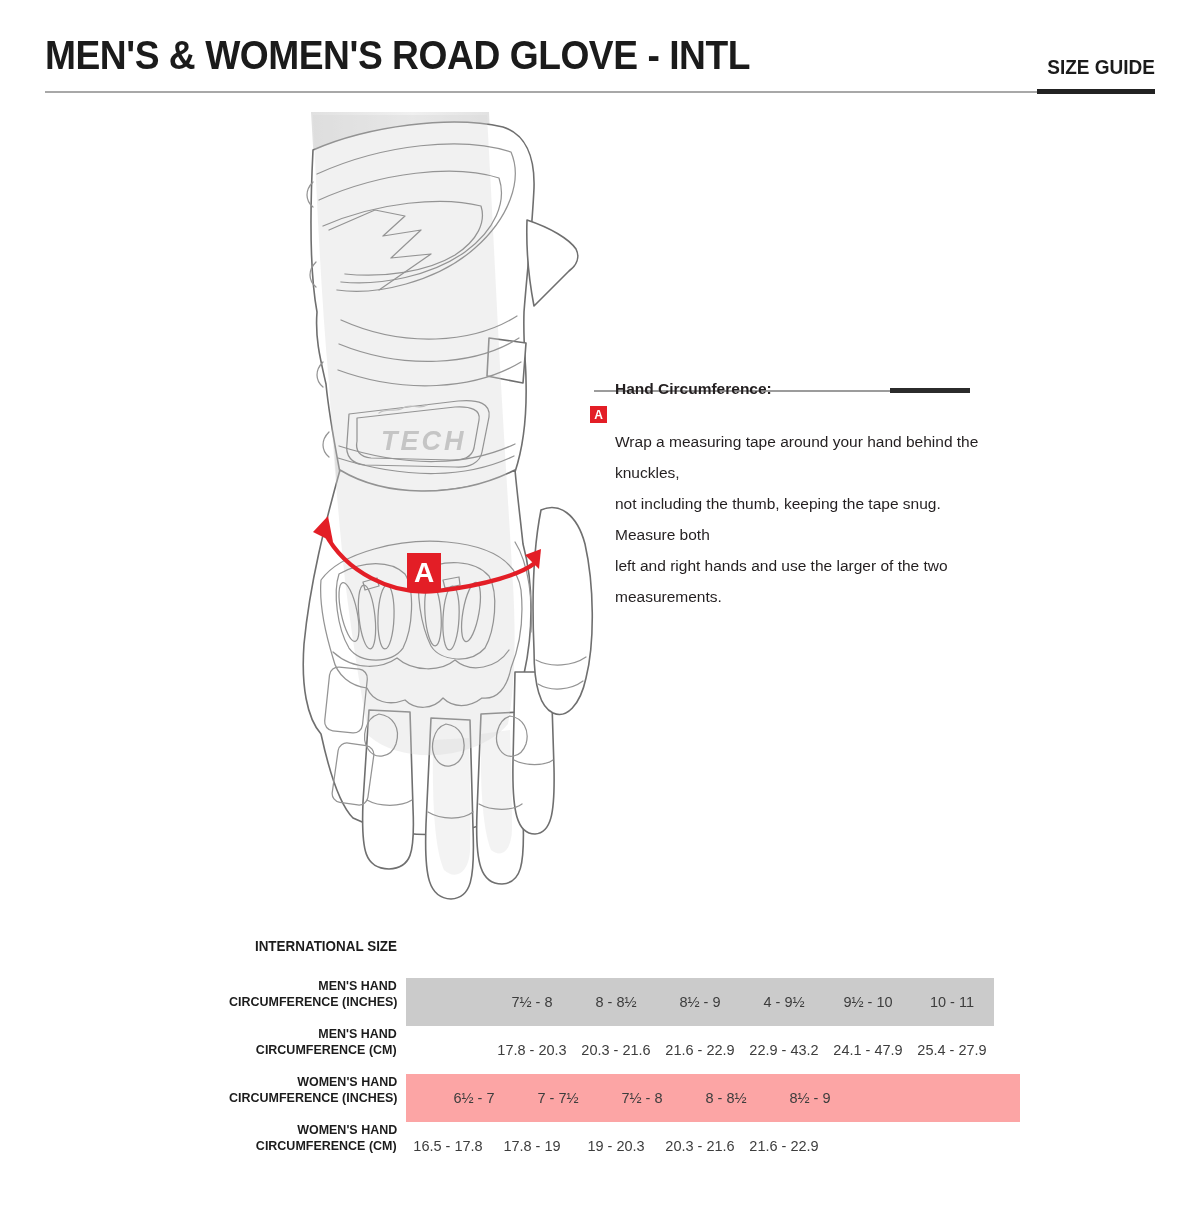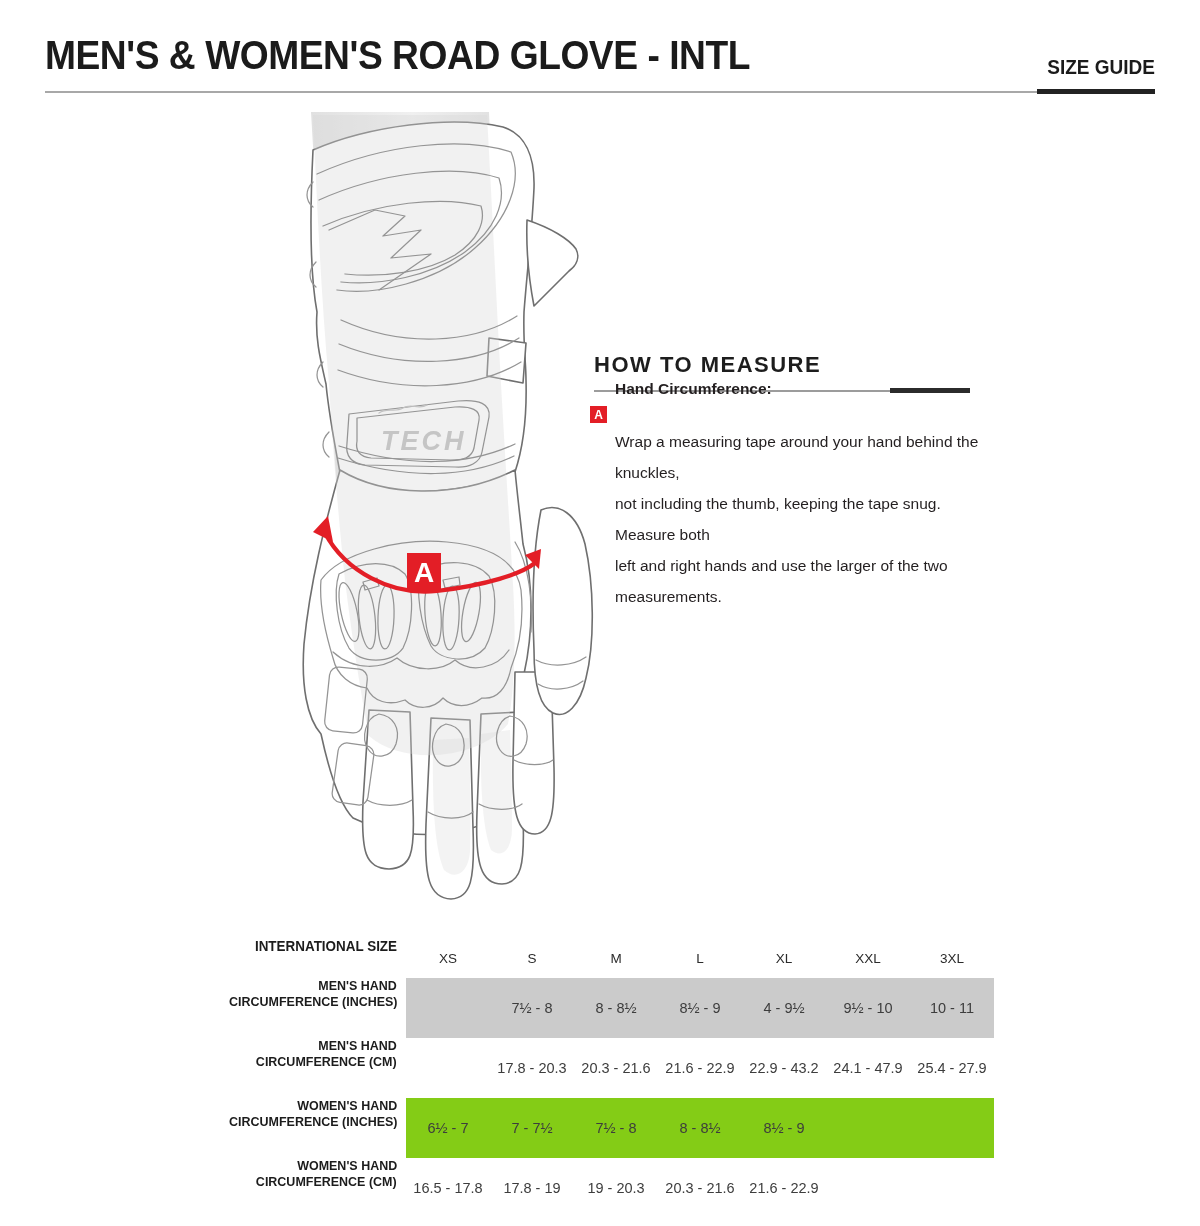--- a/index.html
+++ b/index.html
@@ -26,21 +26,21 @@
              color:#fff;font-size:12px;font-weight:bold;}
   .htm-title{position:absolute;left:615px;top:380px;font-size:15.5px;font-weight:bold;color:#231f20;}
   .htm-body{position:absolute;left:615px;top:426px;width:390px;font-size:15.5px;
             line-height:31px;color:#231f20;white-space:pre-line;}
 
   
   .glove-wrap{position:absolute;left:283px;top:112px;width:330px;height:820px;pointer-events:none;}
 
   
   .size-table{position:absolute;left:0;top:938px;width:1200px;}
-  .trow{position:relative;height:60px;}
+  .trow{position:relative;height:48px;}
   .trow.header{height:40px;}
   .rlabel{position:absolute;left:0;top:0;bottom:0;width:397px;
           display:flex;flex-direction:column;justify-content:flex-start;align-items:flex-end;
           text-align:right;font-weight:bold;font-size:13px;line-height:16px;color:#1c1c1c;}
   .rlabel .lline{transform:scaleX(0.96);transform-origin:right center;white-space:nowrap;}
   .trow.header .rlabel{font-size:14px;}
   .cells{position:absolute;left:406px;top:0;width:588px;height:100%;
          display:flex;align-items:center;}
   .cell{width:84px;text-align:center;font-size:14.5px;color:#3d3d3d;}
   .trow.header .cell{font-size:13.5px;color:#2b2b2b;}
@@ -148,43 +148,33 @@
         <path d="M258,437 L242,443 L256,457 Z" class="accent-fill" fill="#e31e26"></path>
       </g>
 
       <g>
         <rect x="124" y="441" width="34" height="38" class="accent-fill" fill="#e31e26"></rect>
         <text x="141" y="470" text-anchor="middle" font-family="Liberation Sans, sans-serif" font-size="28" font-weight="bold" fill="#ffffff">A</text>
       </g>
     </svg>
   </div>
 
-  <div class="htm-heading">HOW TO MEASURE</div>
   <div class="htm-line"></div>
   <div class="htm-line-dark"></div>
   <div class="htm-badge" style="background: rgb(227, 30, 38);">A</div>
   <div class="htm-title">Hand Circumference:</div>
   <div class="htm-body">Wrap a measuring tape around your hand behind the knuckles,
 not including the thumb, keeping the tape snug. Measure both
 left and right hands and use the larger of the two measurements.</div>
 
   <div class="size-table">
       <div class="trow header">
         <div class="rlabel">
           <div class="lline">INTERNATIONAL SIZE</div>
         </div>
-        <div class="cells">
-          <div class="cell">XS</div>
-          <div class="cell">S</div>
-          <div class="cell">M</div>
-          <div class="cell">L</div>
-          <div class="cell">XL</div>
-          <div class="cell">XXL</div>
-          <div class="cell">3XL</div>
-        </div>
       </div>
       <div class="trow">
         <div class="rlabel">
           <div class="lline">MEN'S HAND</div>
           <div class="lline">CIRCUMFERENCE (INCHES)</div>
         </div>
         <div class="cells" style="background: rgb(203, 203, 203);">
           <div class="cell"></div>
           <div class="cell">7½ - 8</div>
           <div class="cell">8 - 8½</div>
@@ -207,21 +197,21 @@
           <div class="cell">22.9 - 43.2</div>
           <div class="cell">24.1 - 47.9</div>
           <div class="cell">25.4 - 27.9</div>
         </div>
       </div>
       <div class="trow">
         <div class="rlabel">
           <div class="lline">WOMEN'S HAND</div>
           <div class="lline">CIRCUMFERENCE (INCHES)</div>
         </div>
-        <div class="cells" style="background: #84cc16;">
+        <div class="cells" style="background: #fca5a5; padding-left: 26px;">
           <div class="cell">6½ - 7</div>
           <div class="cell">7 - 7½</div>
           <div class="cell">7½ - 8</div>
           <div class="cell">8 - 8½</div>
           <div class="cell">8½ - 9</div>
           <div class="cell"></div>
           <div class="cell"></div>
         </div>
       </div>
       <div class="trow">

